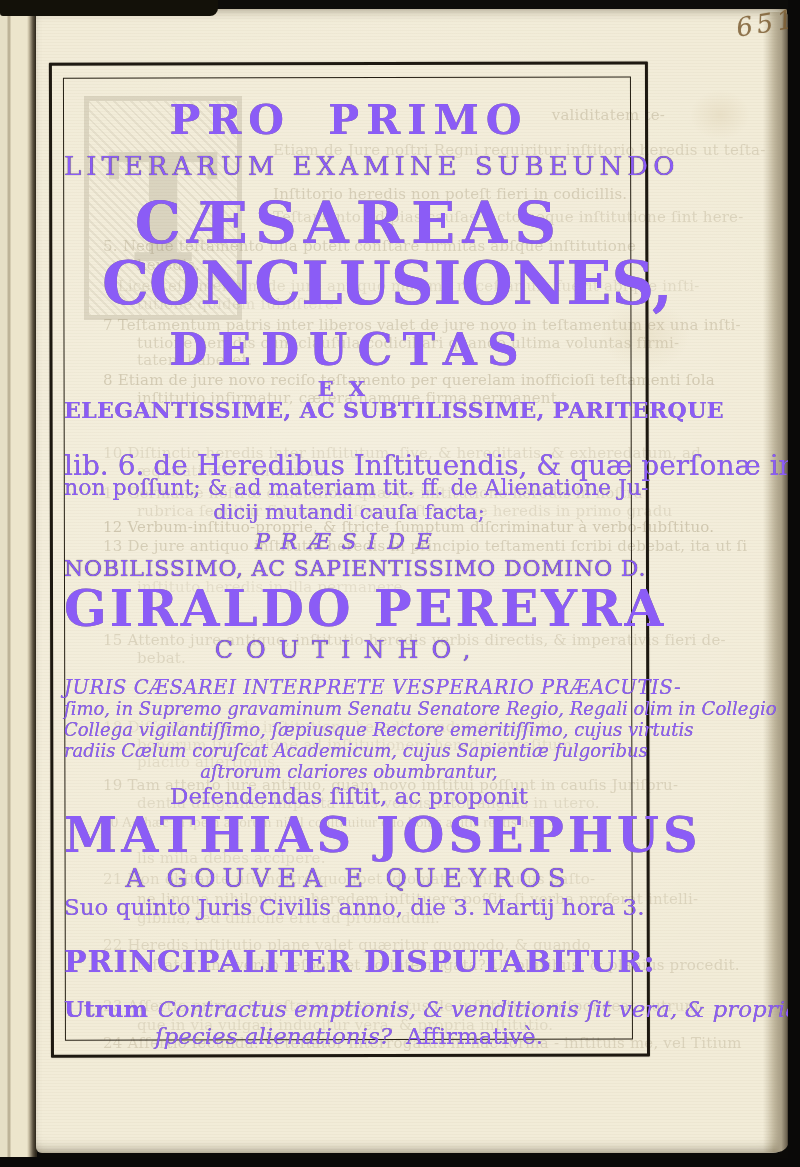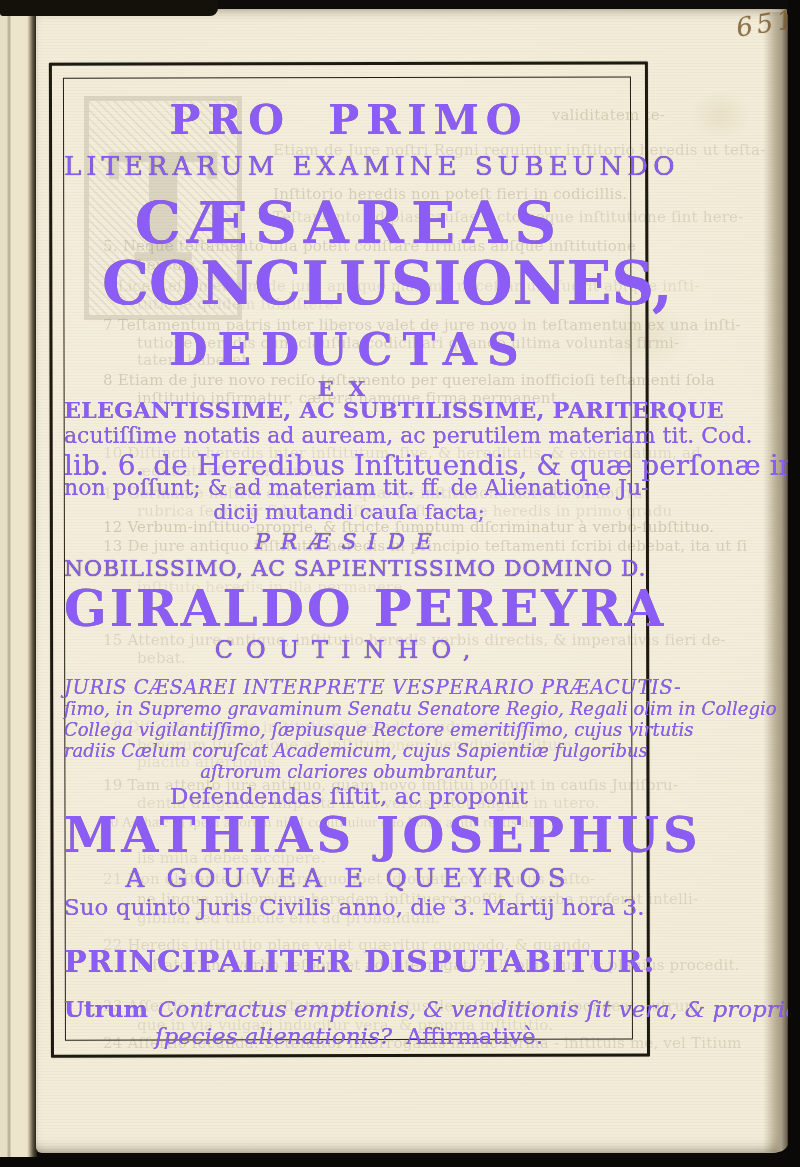--- a/index.html
+++ b/index.html
@@ -146,21 +146,20 @@
   </div>
 
   <div class="tl l-propri">PRO PRIMO</div>
   <div class="tl l-liter">LITERARUM EXAMINE SUBEUNDO</div>
   <div class="tl l-caes">CÆSAREAS</div>
   <div class="tl l-concl">CONCLUSIONES,</div>
   <div class="tl l-deduct">DEDUCTAS</div>
   <div class="tl l-ex">EX</div>
 
   <div class="tl l-eleg">ELEGANTISSIME, AC SUBTILISSIME, PARITERQUE</div>
-  <div class="tl l-acut">acutiſſime notatis ad auream, ac perutilem materiam tit. Cod.</div>
   <div class="tl l-lib">lib. 6. de Heredibus Inſtituendis, &amp; quæ perſonæ inſtitui</div>
   <div class="tl l-non">non poſſunt; &amp; ad materiam tit. ff. de Alienatione Ju-</div>
   <div class="tl l-dicij">dicij mutandi cauſa facta;</div>
 
   <div class="tl l-praeside">PRÆSIDE</div>
   <div class="tl l-nobil">NOBILISSIMO, AC SAPIENTISSIMO DOMINO D.</div>
   <div class="tl l-giraldo">GIRALDO PEREYRA</div>
   <div class="tl l-cout">COUTINHO,</div>
   <div class="tl l-it1">JURIS CÆSAREI INTERPRETE VESPERARIO PRÆACUTIS-</div>
   <div class="tl l-it3">Collega vigilantiſſimo, ſæpiusque Rectore emeritiſſimo, cujus virtutis</div>

